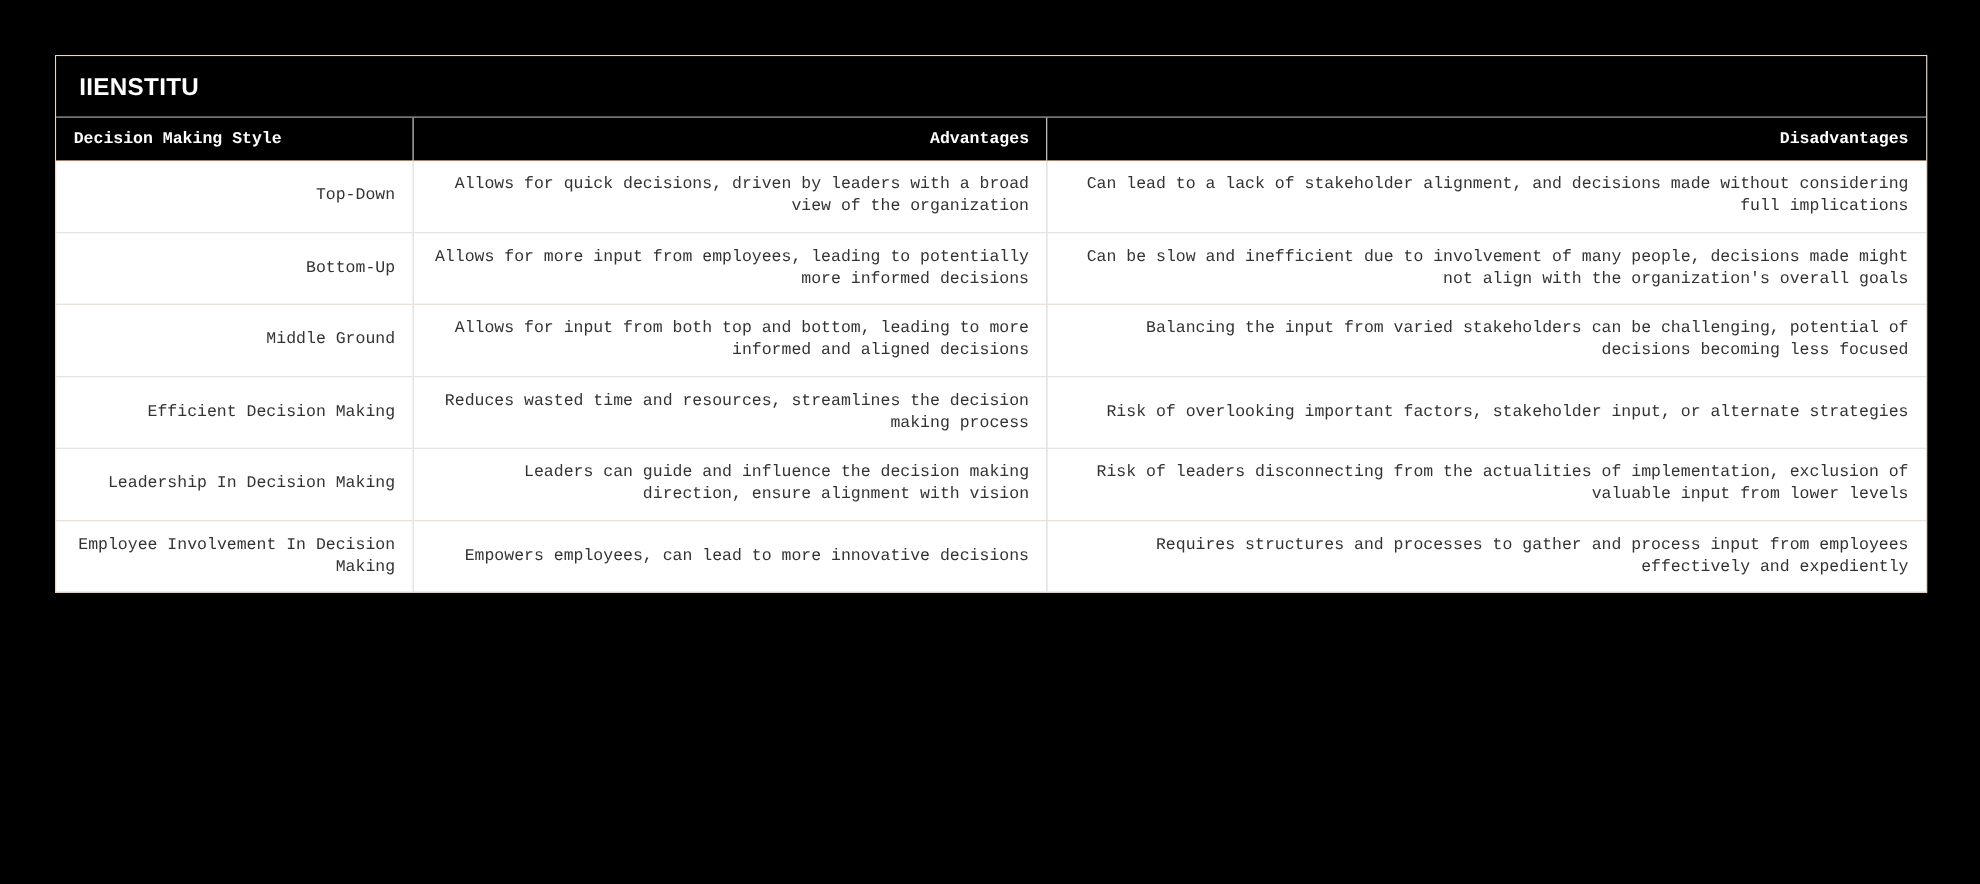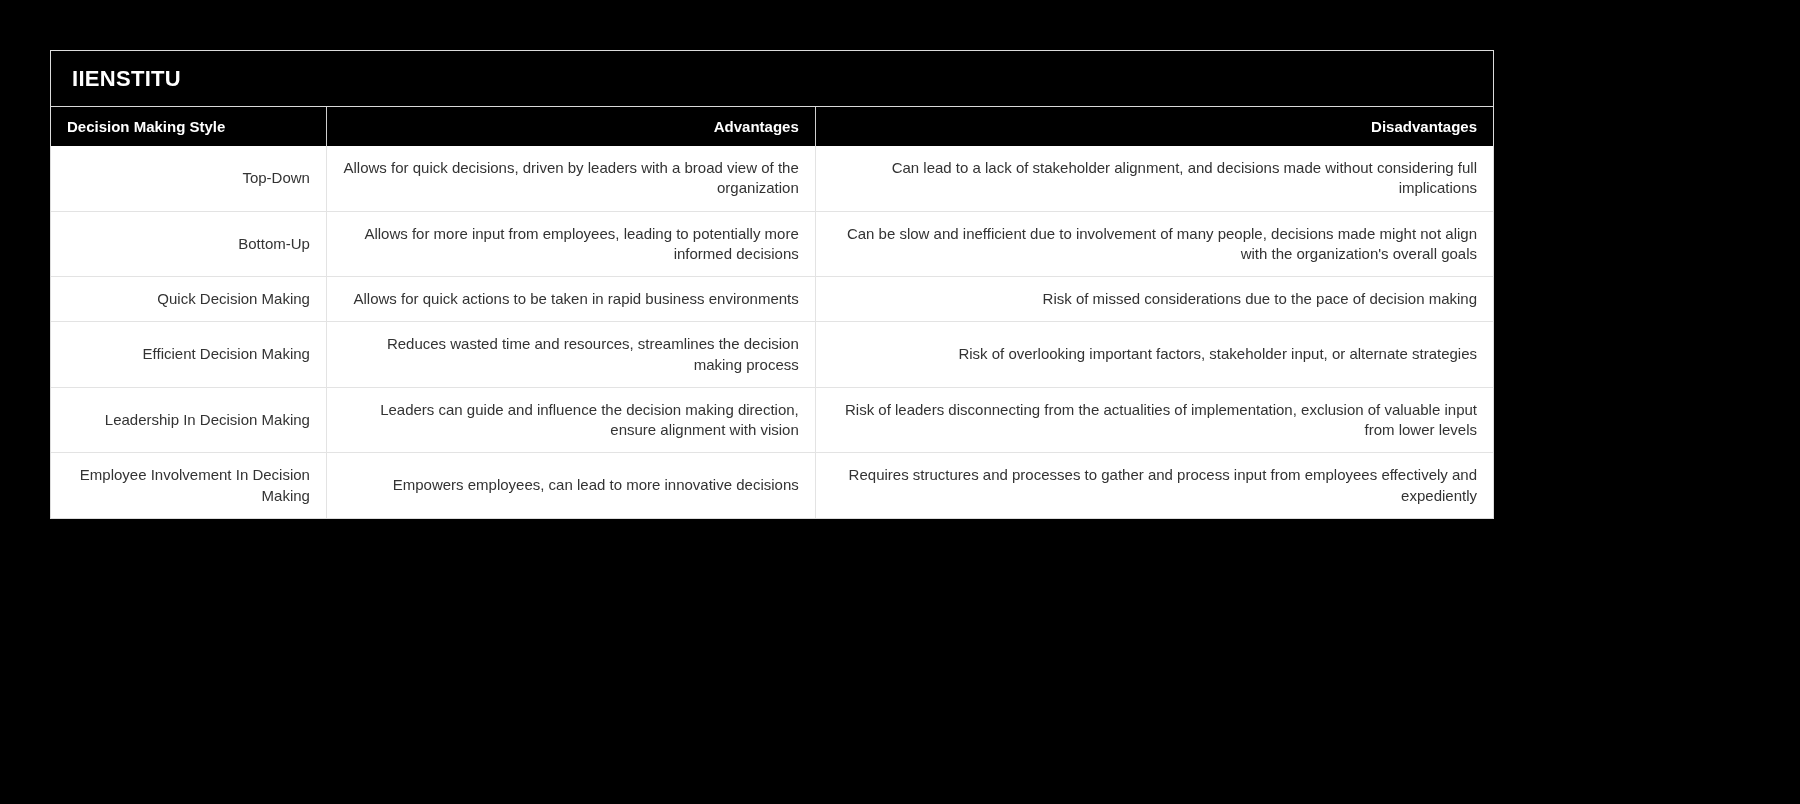--- a/index.html
+++ b/index.html
@@ -8,37 +8,38 @@
     font-family: "Liberation Sans", sans-serif;
     width: 1800px;
     height: 804px;
     position: relative;
     overflow: hidden;
   }
   .panel {
     position: absolute;
     left: 50px;
     top: 50px;
-    width: 1444px;
+    width: 1702px;
     background: #f97316;
     border: 1px solid #dcdcdc;
   }
   .title-bar {
     background: #000;
     color: #ffffff;
     font-size: 22px;
     font-weight: bold;
     letter-spacing: 0.3px;
     padding: 15px 21px 14px 21px;
     border-bottom: 1px solid #d9d9d9;
   }
   table {
     width: 100%;
     border-collapse: collapse;
     table-layout: fixed;
+    font-family: Liberation Mono, monospace;
   }
   col.c1 { width: 19.1%; }
   col.c2 { width: 33.9%; }
   col.c3 { width: 47.0%; }
   thead th {
     background: #000;
     color: #ffffff;
     font-size: 15px;
     font-weight: bold;
     text-align: left;
@@ -81,23 +82,23 @@
           <td>Top-Down</td>
           <td>Allows for quick decisions, driven by leaders with a broad view of the organization</td>
           <td>Can lead to a lack of stakeholder alignment, and decisions made without considering full implications</td>
         </tr>
         <tr>
           <td>Bottom-Up</td>
           <td>Allows for more input from employees, leading to potentially more informed decisions</td>
           <td>Can be slow and inefficient due to involvement of many people, decisions made might not align with the organization's overall goals</td>
         </tr>
         <tr>
-          <td>Quick Decision Making</td>
-          <td>Allows for quick actions to be taken in rapid business environments</td>
-          <td>Risk of missed considerations due to the pace of decision making</td>
+          <td>Middle Ground</td>
+          <td>Allows for input from both top and bottom, leading to more informed and aligned decisions</td>
+          <td>Balancing the input from varied stakeholders can be challenging, potential of decisions becoming less focused</td>
         </tr>
         <tr>
           <td>Efficient Decision Making</td>
           <td>Reduces wasted time and resources, streamlines the decision making process</td>
           <td>Risk of overlooking important factors, stakeholder input, or alternate strategies</td>
         </tr>
         <tr>
           <td>Leadership In Decision Making</td>
           <td>Leaders can guide and influence the decision making direction, ensure alignment with vision</td>
           <td>Risk of leaders disconnecting from the actualities of implementation, exclusion of valuable input from lower levels</td>

